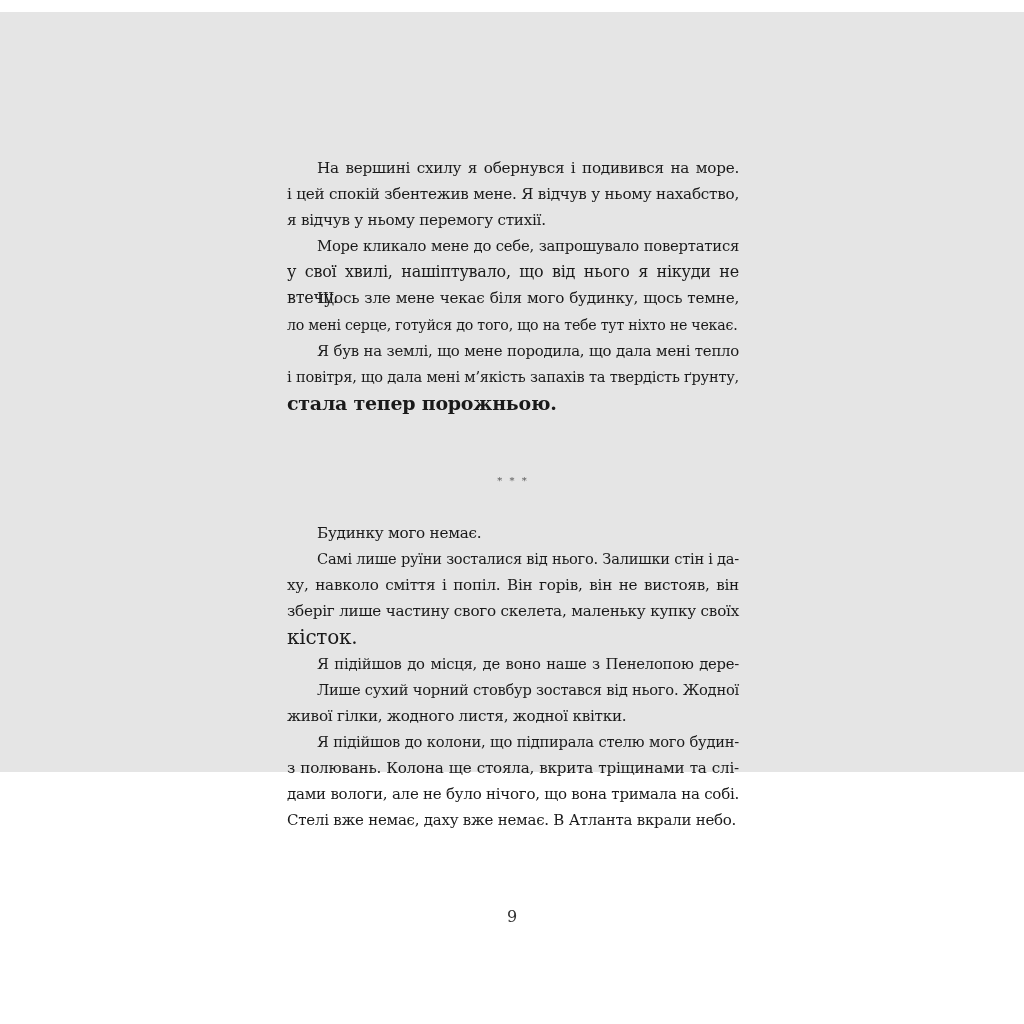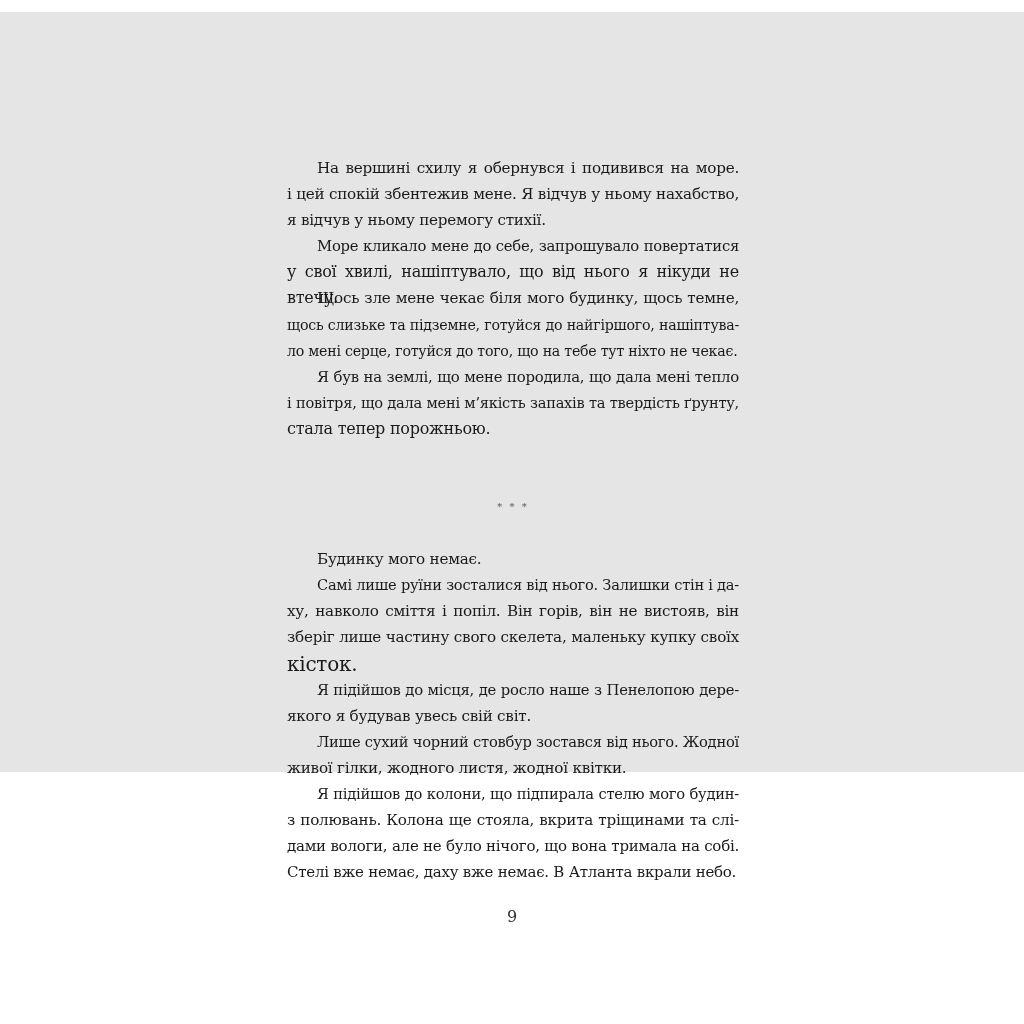--- a/index.html
+++ b/index.html
@@ -40,39 +40,37 @@
 
 <div class="page">
   <div class="column">
     <div>
       <div class="line indent" style="white-space: normal; font-size: 15.2px;">На вершині схилу я обернувся і подивився на море.</div>
       <div class="line" style="white-space: normal; font-size: 15.2px;">і цей спокій збентежив мене. Я відчув у ньому нахабство,</div>
       <div class="line last" style="white-space: normal; font-size: 15.2px;">я відчув у ньому перемогу стихії.</div>
       <div class="line indent" style="white-space: normal; font-size: 14.8px;">Море кликало мене до себе, запрошувало повертатися</div>
       <div class="line last" style="white-space: normal; font-size: 16px;">у свої хвилі, нашіптувало, що від нього я нікуди не втечу.</div>
       <div class="line indent" style="white-space: normal; font-size: 15.2px;">Щось зле мене чекає біля мого будинку, щось темне,</div>
-      <div class="line" style="white-space: normal; font-size: 14.2px;">щось слизьке та підземне, готуйся до найгіршого, нашіптува-</div>
       <div class="line last" style="white-space: normal; font-size: 14.2px;">ло мені серце, готуйся до того, що на тебе тут ніхто не чекає.</div>
       <div class="line indent" style="white-space: normal; font-size: 14.9px;">Я був на землі, що мене породила, що дала мені тепло</div>
       <div class="line" style="white-space: normal; font-size: 14.6px;">і повітря, що дала мені м’якість запахів та твердість ґрунту,</div>
-      <div class="line last" style="white-space: normal; font-size: 16px;">стала тепер порожньою.</div>
+      <div class="line last" style="white-space: normal; font-size: 19px; font-weight: bold;">стала тепер порожньою.</div>
     </div>
 
     <div class="gap"></div>
     <div class="separator">* * *</div>
     <div class="gap-small"></div>
 
     <div>
       <div class="line indent last" style="white-space: normal; font-size: 15.2px;">Будинку мого немає.</div>
       <div class="line indent" style="white-space: normal; font-size: 14.6px;">Самі лише руїни зосталися від нього. Залишки стін і да-</div>
       <div class="line" style="white-space: normal; font-size: 15.2px;">ху, навколо сміття і попіл. Він горів, він не вистояв, він</div>
       <div class="line" style="white-space: normal; font-size: 15.2px;">зберіг лише частину свого скелета, маленьку купку своїх</div>
       <div class="line last" style="white-space: normal; font-size: 20px;">кісток.</div>
-      <div class="line indent" style="white-space: normal; font-size: 14.8px;">Я підійшов до місця, де росло наше з Пенелопою дере-</div>
-      <div class="line last" style="white-space: normal; font-size: 15.2px;">якого я будував увесь свій світ.</div>
+      <div class="line indent" style="white-space: normal; font-size: 14.8px;">Я підійшов до місця, де воно наше з Пенелопою дере-</div>
       <div class="line indent" style="white-space: normal; font-size: 14.7px;">Лише сухий чорний стовбур зостався від нього. Жодної</div>
       <div class="line last" style="white-space: normal; font-size: 15.2px;">живої гілки, жодного листя, жодної квітки.</div>
       <div class="line indent" style="white-space: normal; font-size: 14.7px;">Я підійшов до колони, що підпирала стелю мого будин-</div>
       <div class="line" style="white-space: normal; font-size: 15.2px;">з полювань. Колона ще стояла, вкрита тріщинами та слі-</div>
       <div class="line" style="white-space: normal; font-size: 15px;">дами вологи, але не було нічого, що вона тримала на собі.</div>
       <div class="line last" style="white-space: normal; font-size: 15px;">Стелі вже немає, даху вже немає. В Атланта вкрали небо.</div>
     </div>
   </div>
 
   <div class="page-number">9</div>

